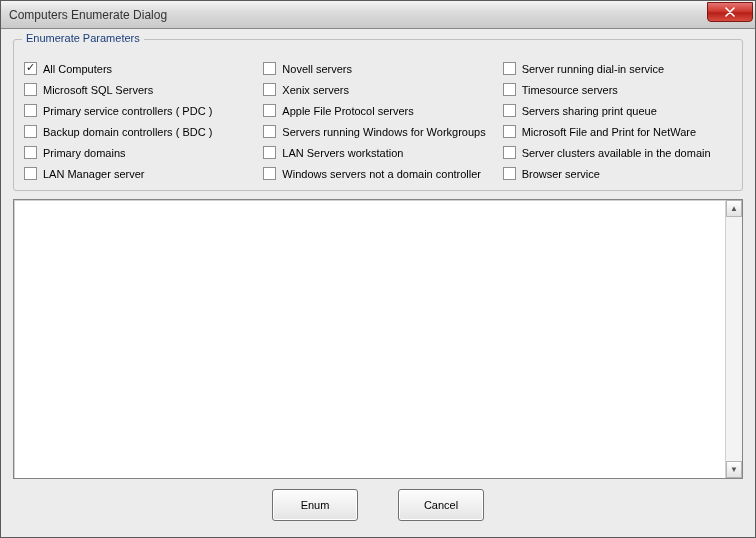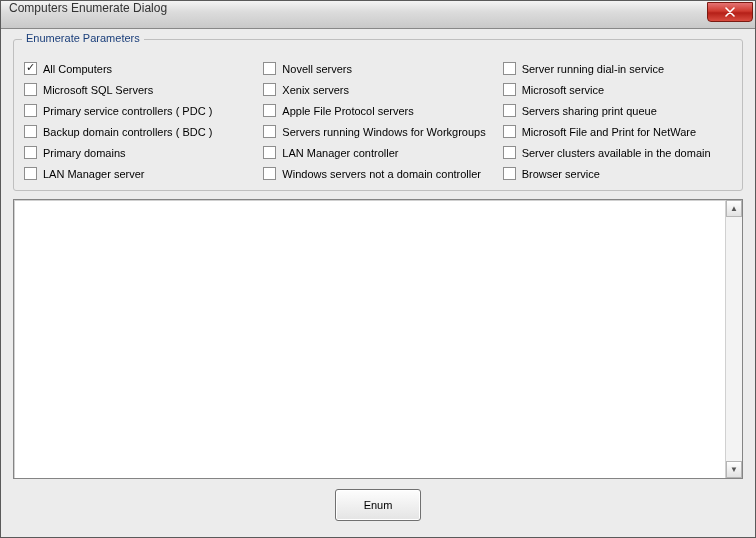--- a/index.html
+++ b/index.html
@@ -18,20 +18,21 @@
     background: #ececec;
     border: 1px solid #5a5a5a;
     display: flex;
     flex-direction: column;
   }
   .titlebar {
     height: 28px;
     background: linear-gradient(to bottom, #f4f4f4 0%, #dcdcdc 40%, #c9c9c9 100%);
     border-bottom: 1px solid #888;
     display: flex;
+    align-items: center;
     padding: 0 0 0 8px;
     position: relative;
   }
   .titlebar .title {
     color: #333;
     font-size: 12px;
   }
   .close-btn {
     position: absolute;
     right: 2px;
@@ -214,36 +215,36 @@
           <div class="chk-row">
             <span class="chk"></span>
             <span class="chk-label">Apple File Protocol servers</span>
           </div>
           <div class="chk-row">
             <span class="chk"></span>
             <span class="chk-label">Servers running Windows for Workgroups</span>
           </div>
           <div class="chk-row">
             <span class="chk"></span>
-            <span class="chk-label">LAN Manager controller</span>
+            <span class="chk-label">LAN Servers workstation</span>
           </div>
           <div class="chk-row">
             <span class="chk"></span>
             <span class="chk-label">Windows servers not a domain controller</span>
           </div>
         </div>
 
         <div class="col">
           <div class="chk-row">
             <span class="chk"></span>
             <span class="chk-label">Server running dial-in service</span>
           </div>
           <div class="chk-row">
             <span class="chk"></span>
-            <span class="chk-label">Microsoft service</span>
+            <span class="chk-label">Timesource servers</span>
           </div>
           <div class="chk-row">
             <span class="chk"></span>
             <span class="chk-label">Servers sharing print queue</span>
           </div>
           <div class="chk-row">
             <span class="chk"></span>
             <span class="chk-label">Microsoft File and Print for NetWare</span>
           </div>
           <div class="chk-row">
@@ -266,16 +267,17 @@
         </div>
         <div class="sb-track"></div>
         <div class="sb-btn sb-down">
           <span>▼</span>
         </div>
       </div>
     </div>
 
     <div class="buttonbar">
       <button class="btn">Enum</button>
+      <button class="btn">Cancel</button>
     </div>
 
   </div>
 </div>
 
 </body></html>

